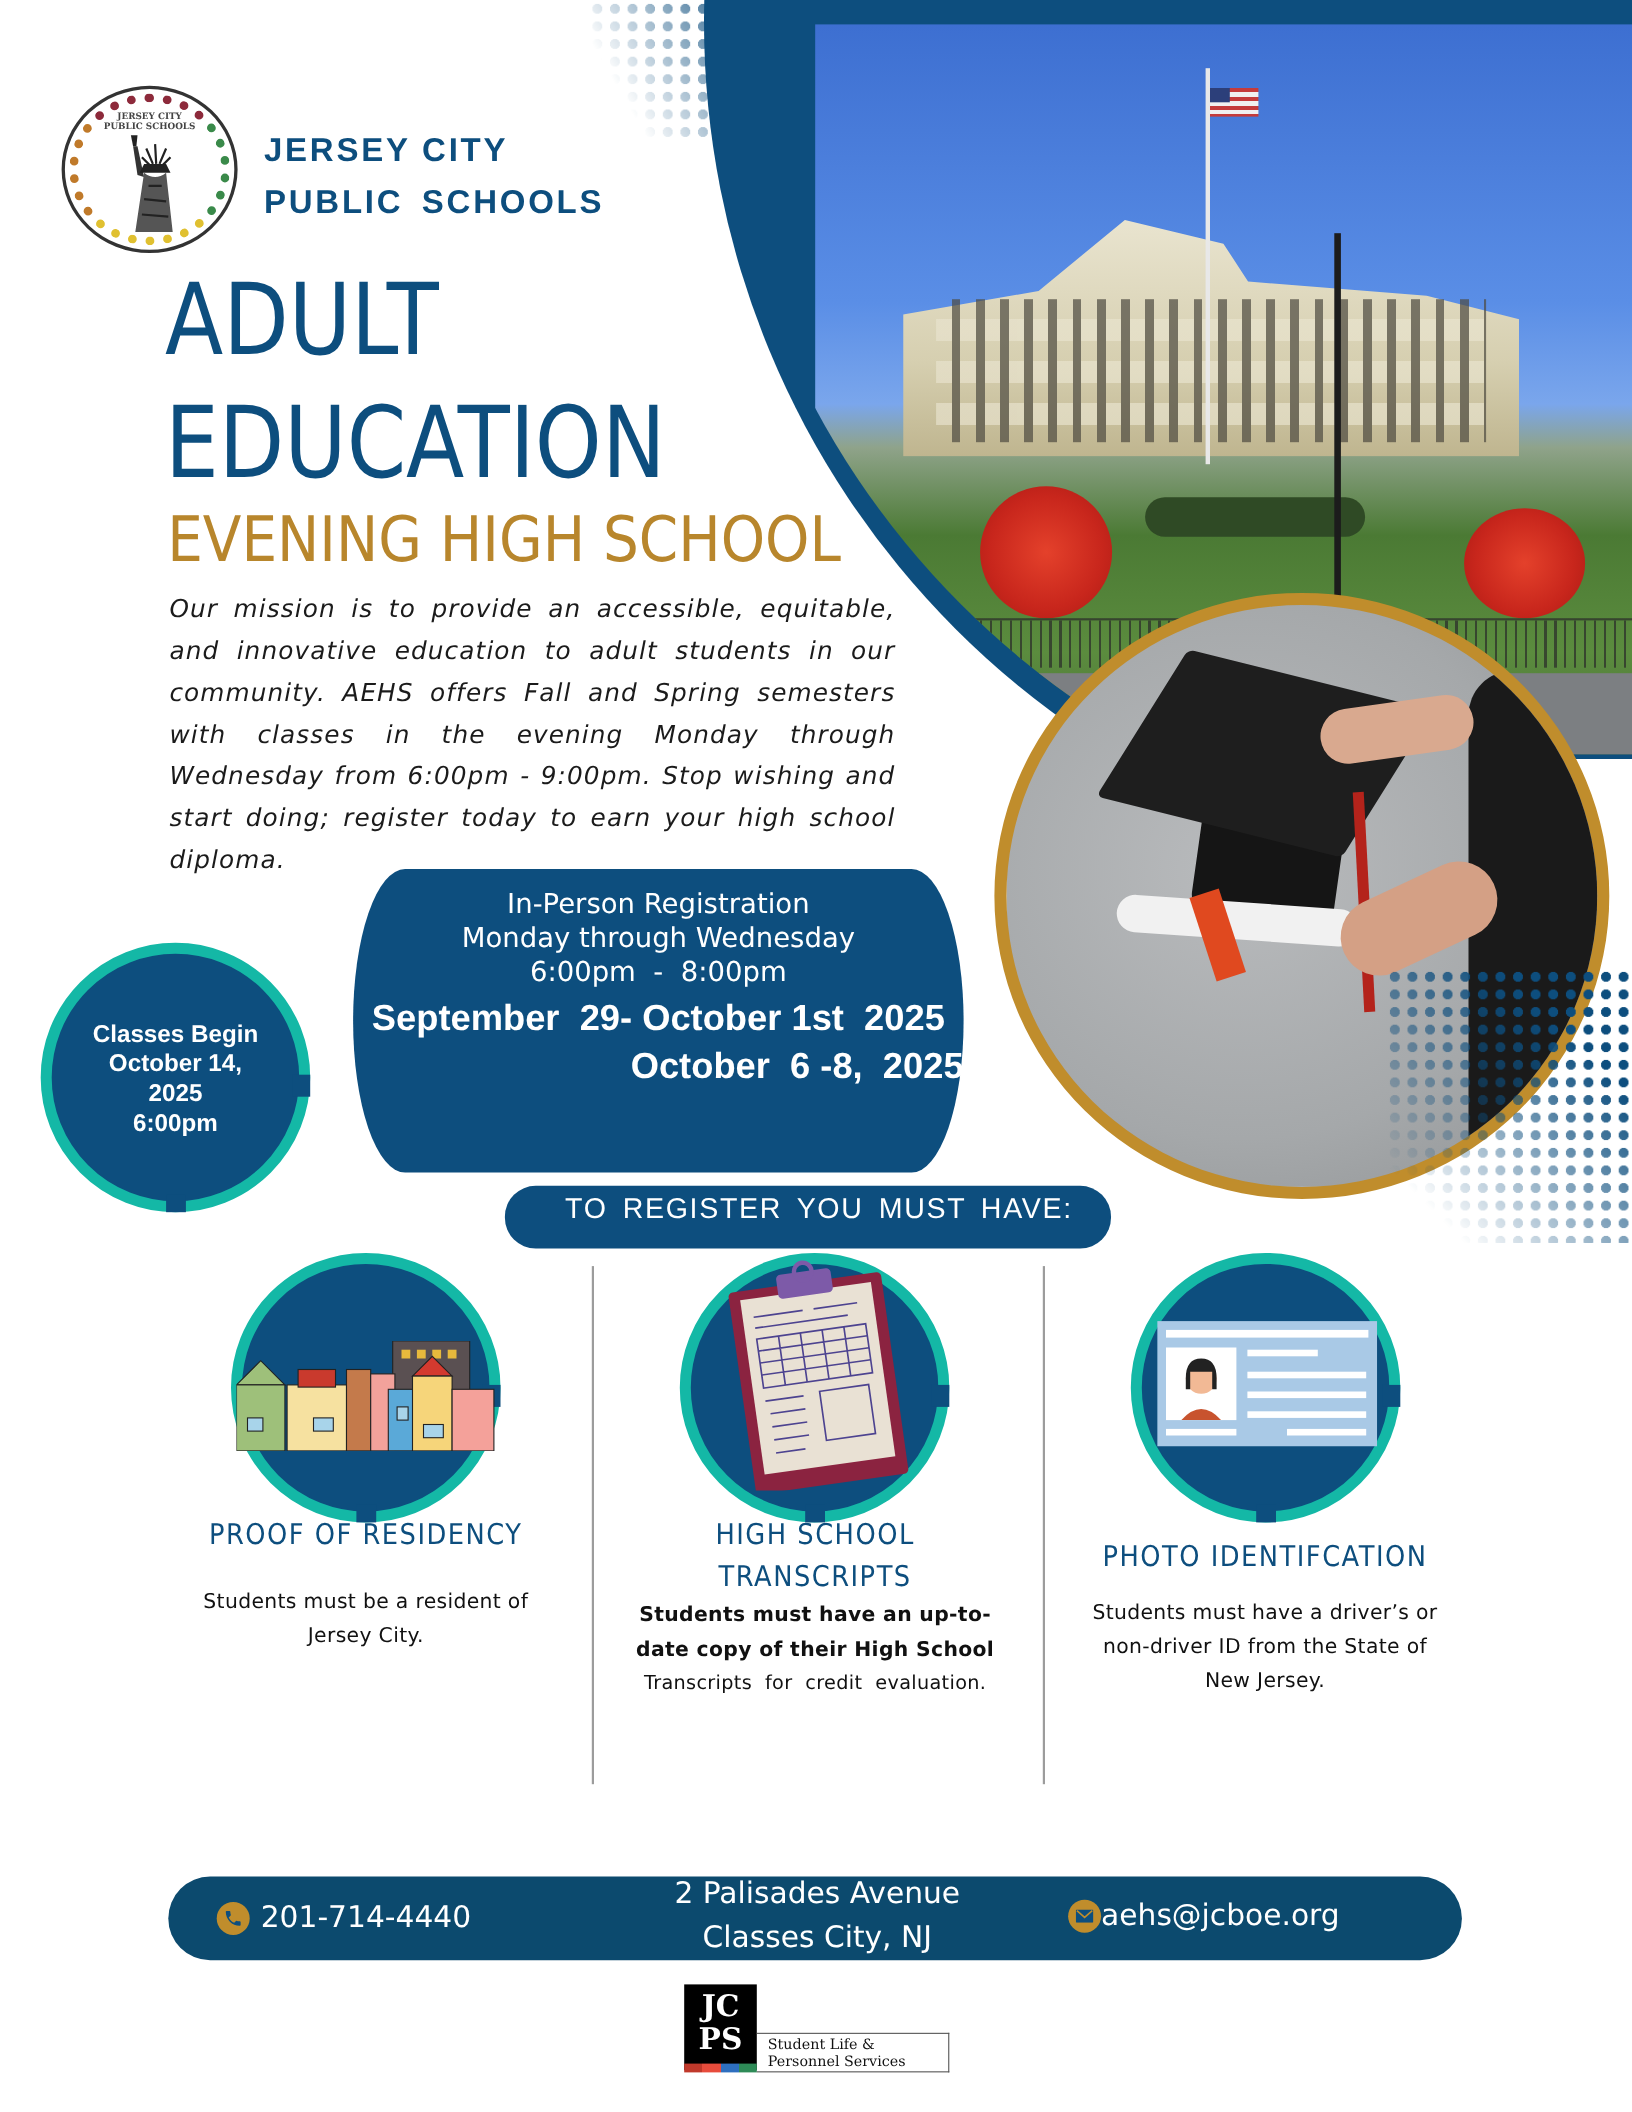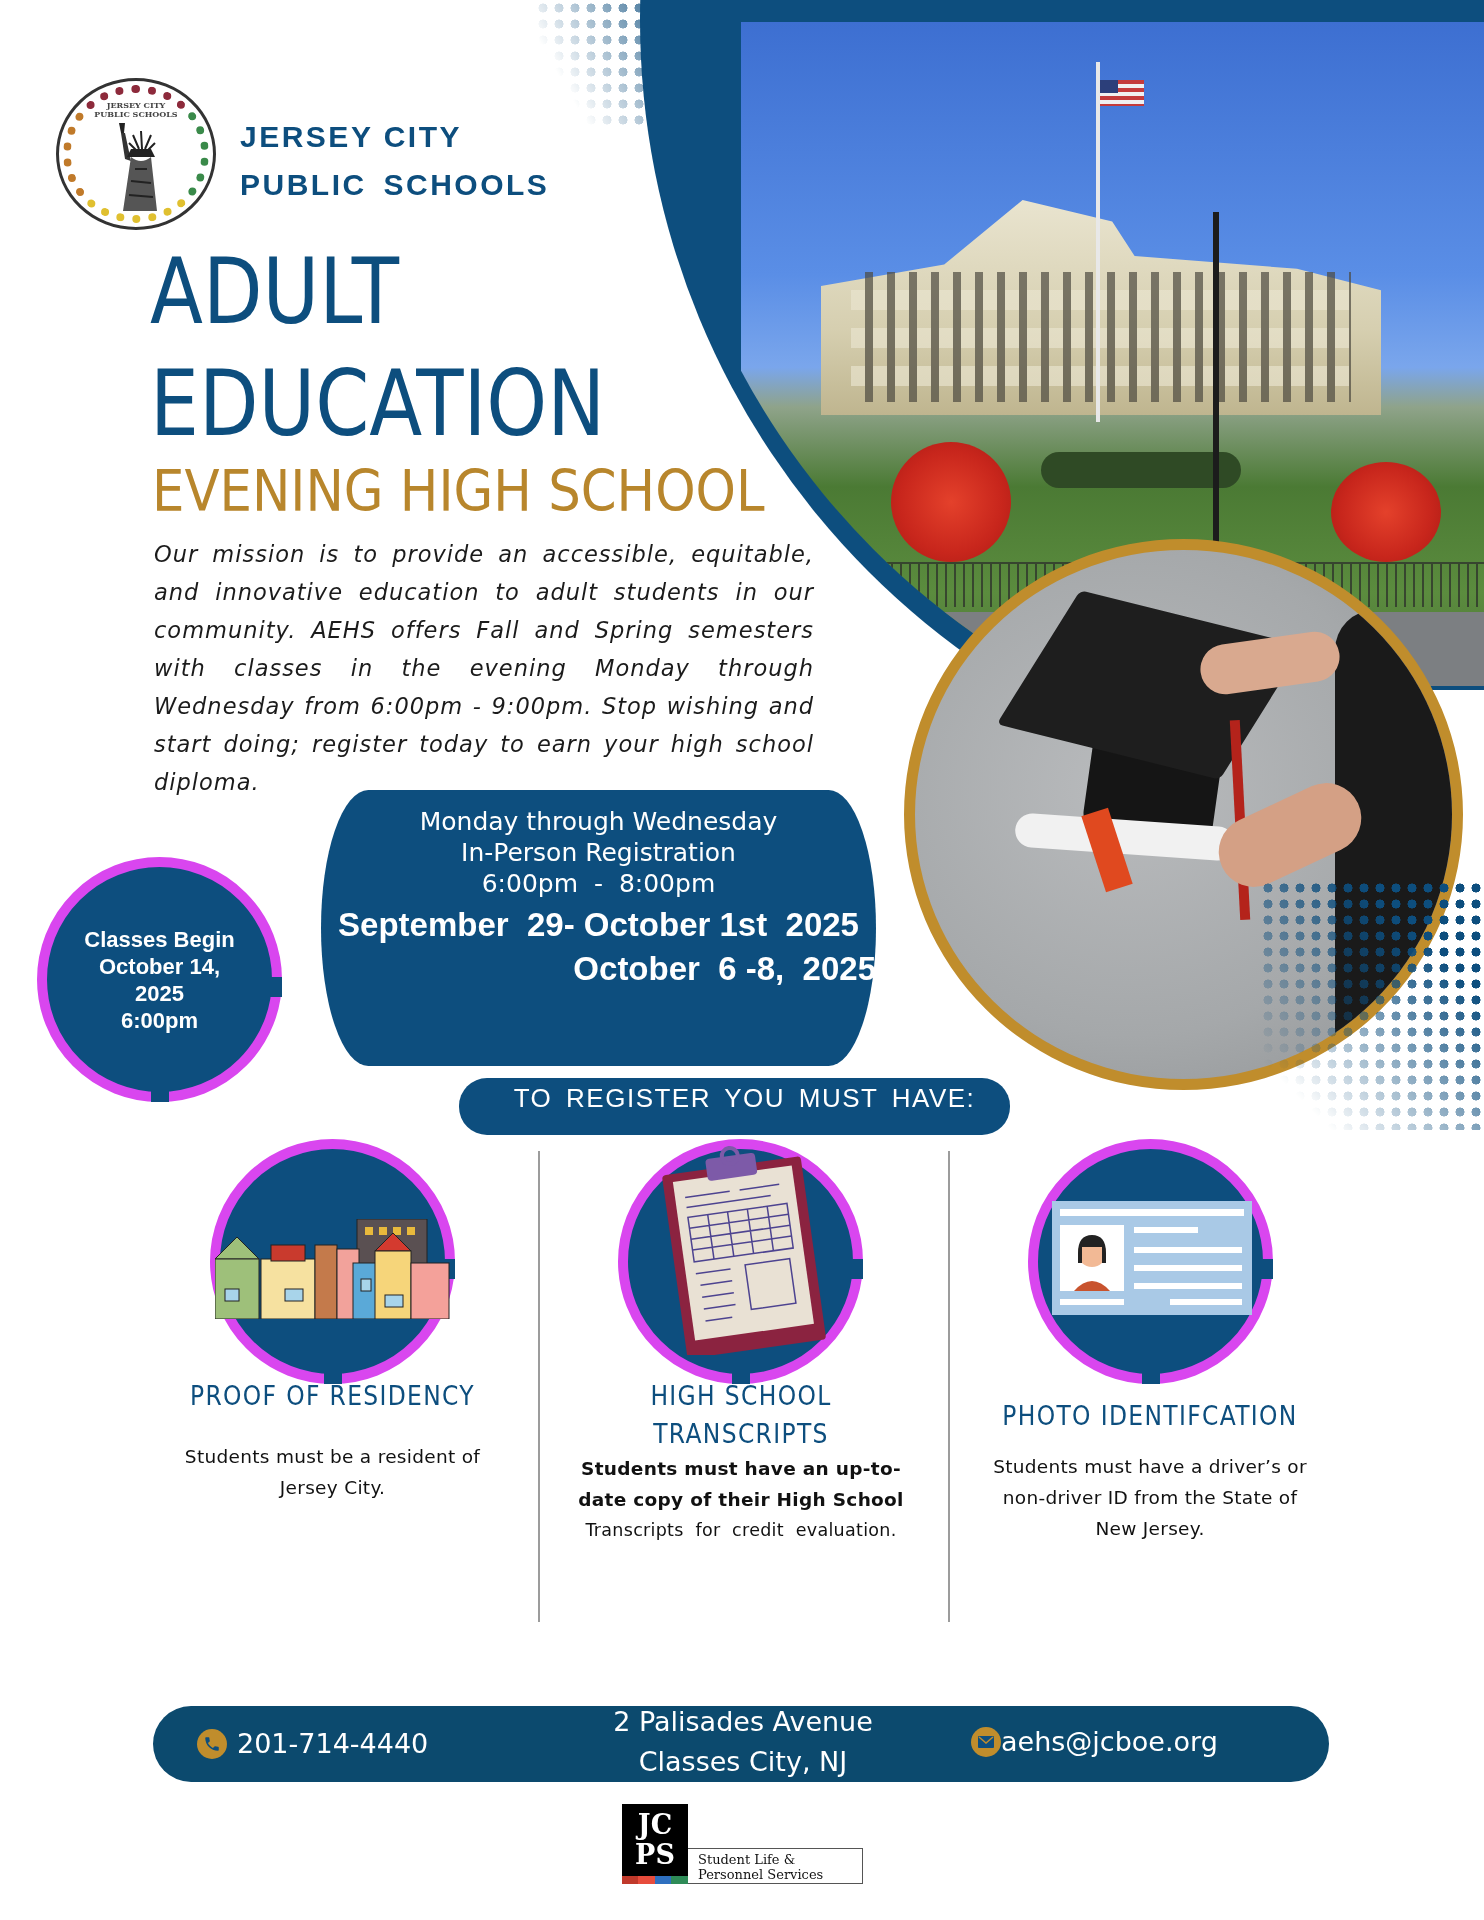--- a/index.html
+++ b/index.html
@@ -62,21 +62,21 @@
   .mission { left: 154px; top: 535px; width: 660px; font-family: "DejaVu Sans", sans-serif;
     font-size: 22.5px; line-height: 38px; color: #1b1b1b; letter-spacing: 1px; text-align: justify; font-style: italic; }
 
   
   .reg-pill { left: 321px; top: 790px; width: 555px; height: 276px; background: #0d4e7e;
     border-radius: 48px 48px 48px 48px / 140px 140px 140px 140px; color: #fff; text-align: center; }
   .reg-line { display: block; font-family: "DejaVu Sans", sans-serif; font-size: 25px; line-height: 31px; }
   .reg-date { display: block; font-family: "Liberation Sans", sans-serif; font-weight: bold; font-size: 33px; line-height: 44px; }
 
   
-  .ring { border-radius: 50%; background: #0d4e7e; border: 10px solid #d946ef; }
+  .ring { border-radius: 50%; background: #0d4e7e; border: 10px solid #14b8a6; }
   .ring-gap-r { position: absolute; width: 16px; height: 20px; background: #0d4e7e; }
   .ring-gap-b { position: absolute; width: 18px; height: 16px; background: #0d4e7e; }
 
   .classes-circle { left: 37px; top: 857px; width: 245px; height: 245px; display: flex;
     align-items: center; justify-content: center; text-align: center; color: #fff;
     font-family: "Liberation Sans", sans-serif; font-weight: bold; font-size: 22px; line-height: 27px; }
 
   .grad-circle { left: 904px; top: 539px; width: 559px; height: 551px; border-radius: 50%;
     border: 11px solid #c08d2c; overflow: hidden;
     background: radial-gradient(ellipse at 40% 45%, #b9bbbd 0%, #a5a8aa 60%, #8f9294 100%); }
@@ -178,22 +178,22 @@
   <div class="hand1"></div>
   <div class="tassel"></div>
   <div class="diploma"></div>
   <div class="ribbon"></div>
   <div class="hand2"></div>
 </div>
 <div class="abs dots dots-right"></div>
 
 <div class="abs reg-pill">
   <div style="padding-top:16px;">
+    <span class="reg-line">In-Person Registration</span>
     <span class="reg-line">Monday through Wednesday</span>
-    <span class="reg-line">In-Person Registration</span>
     <span class="reg-line" style="white-space:pre;">6:00pm  -  8:00pm</span>
     <span class="reg-date" style="white-space:pre; margin-top:4px;">September  29- October 1st  2025</span>
     <span class="reg-date" style="white-space:pre; text-align:right; padding-left:80px;">October  6 -8,  2025</span>
   </div>
 </div>
 
 <div class="abs ring classes-circle">
   <div>
     <div>Classes Begin</div>
     <div>October 14,</div>

